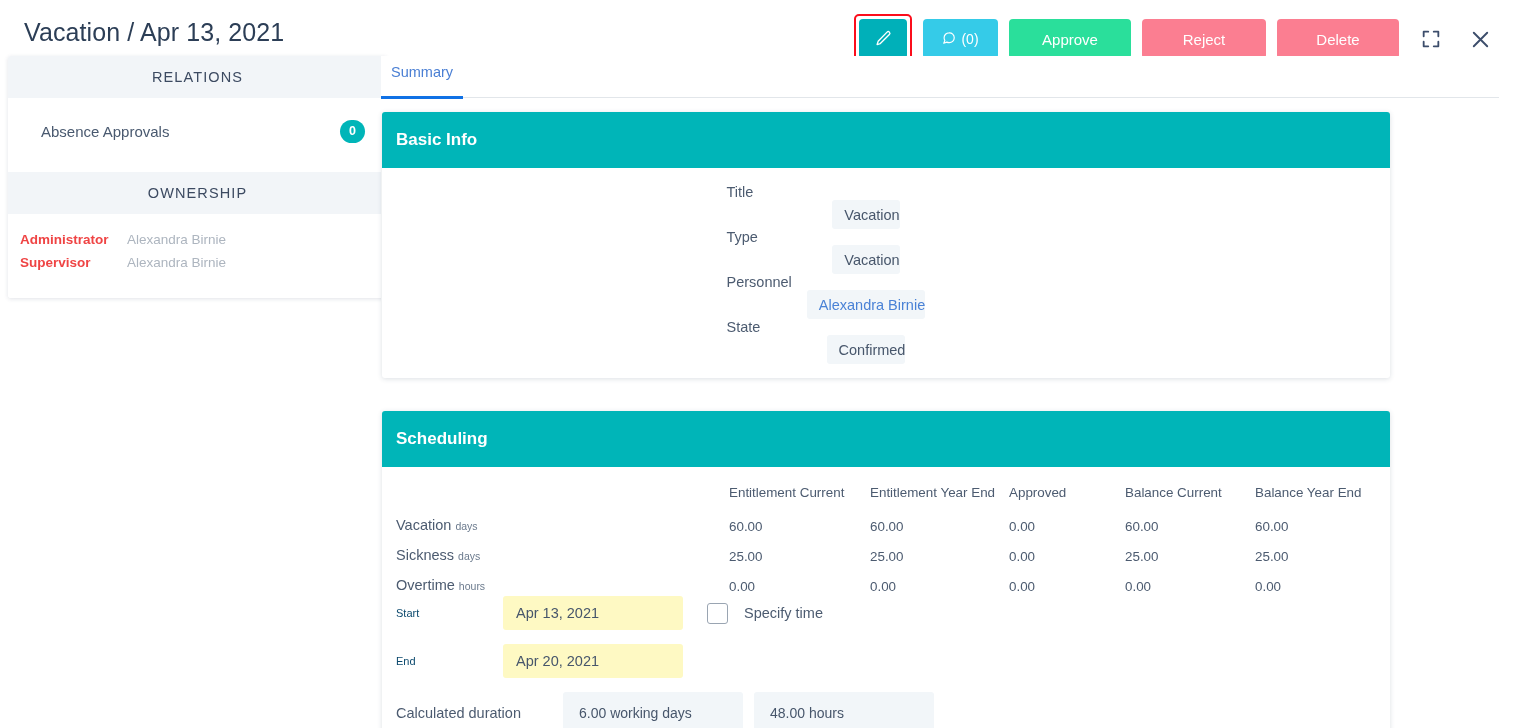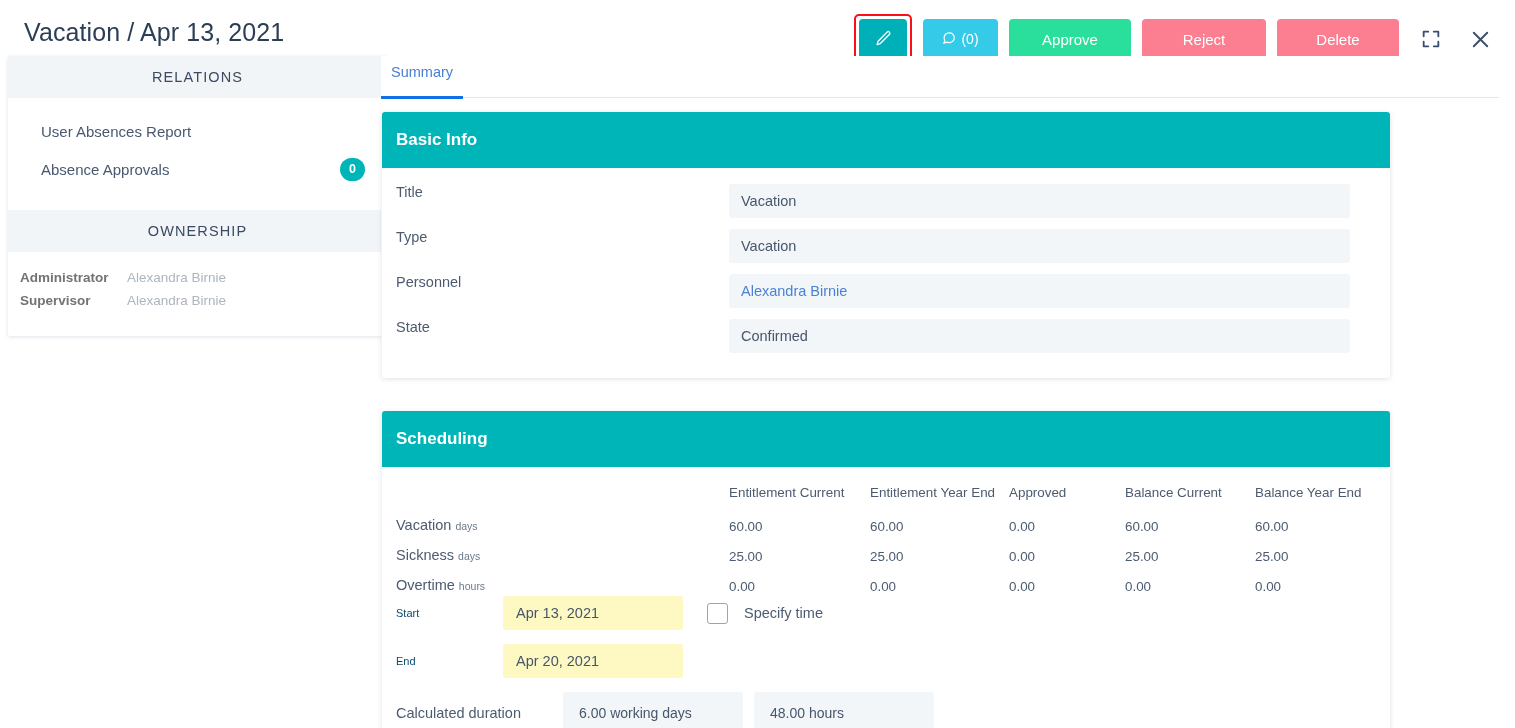--- a/index.html
+++ b/index.html
@@ -64,21 +64,21 @@
     padding: 0 22px 0 33px; cursor: pointer;
   }
   .rel-label { font-size: 15px; color: #49596f; flex: 1; }
   .badge {
     min-width: 25px; height: 23px; border-radius: 12px;
     background: #00b5b8; color: #ffffff; font-size: 12.5px; font-weight: 700;
     display: flex; align-items: center; justify-content: center; padding: 0 7px;
   }
   .own-table { background:#fff; padding: 14px 0 24px 0; }
   .own-row { display: flex; align-items: center; height: 23px; padding-left: 12px; }
-  .own-role { width: 107px; font-size: 13.5px; font-weight: 700; color: #737373; }
+  .own-role { width: 107px; font-size: 13.5px; font-weight: 700; color: #ef4444; }
   .own-name { font-size: 13.5px; color: #adb5bf; }
 
   
   .main {
     position: absolute; left: 381px; top: 56px; right: 0; bottom: 0;
     background: #ffffff;
   }
   .tabs {
     height: 42px; position: relative;
     border-bottom: 1px solid #e2e6ea;
@@ -102,21 +102,21 @@
   }
   .card-head {
     background: #00b5b8; height: 56px;
     display: flex; align-items: center;
     padding-left: 14px;
     color: #ffffff; font-size: 17px; font-weight: 700;
   }
   .card-body { padding: 16px 0 14px 0; }
 
   
-  .frow { display: flex; height: 45px; }
+  .frow { display: flex; align-items: center; height: 45px; flex-direction: column; }
   .flabel {
     width: 347px; padding-left: 14px;
     font-size: 14.5px; color: #4c5b70;
   }
   .fvalue {
     flex: 1; margin-right: 40px; height: 34px;
     background: #f2f6f9; border-radius: 3px;
     display: flex; align-items: center; padding-left: 12px;
     font-size: 14.5px; color: #47566b;
   }
@@ -209,23 +209,20 @@
       </span>
     </button>
   </div>
 
   <div class="sidebar">
 
     <div class="panel-head">RELATIONS</div>
 
     <div class="rel-list">
       <div class="rel-item">
-        <span class="rel-label">User Absences Report</span>
-      </div>
-      <div class="rel-item">
         <span class="rel-label">Absence Approvals</span>
         <span class="badge">0</span>
       </div>
     </div>
 
     <div class="panel-head">OWNERSHIP</div>
 
     <div class="own-table">
       <div class="own-row">
         <span class="own-role">Administrator</span>

